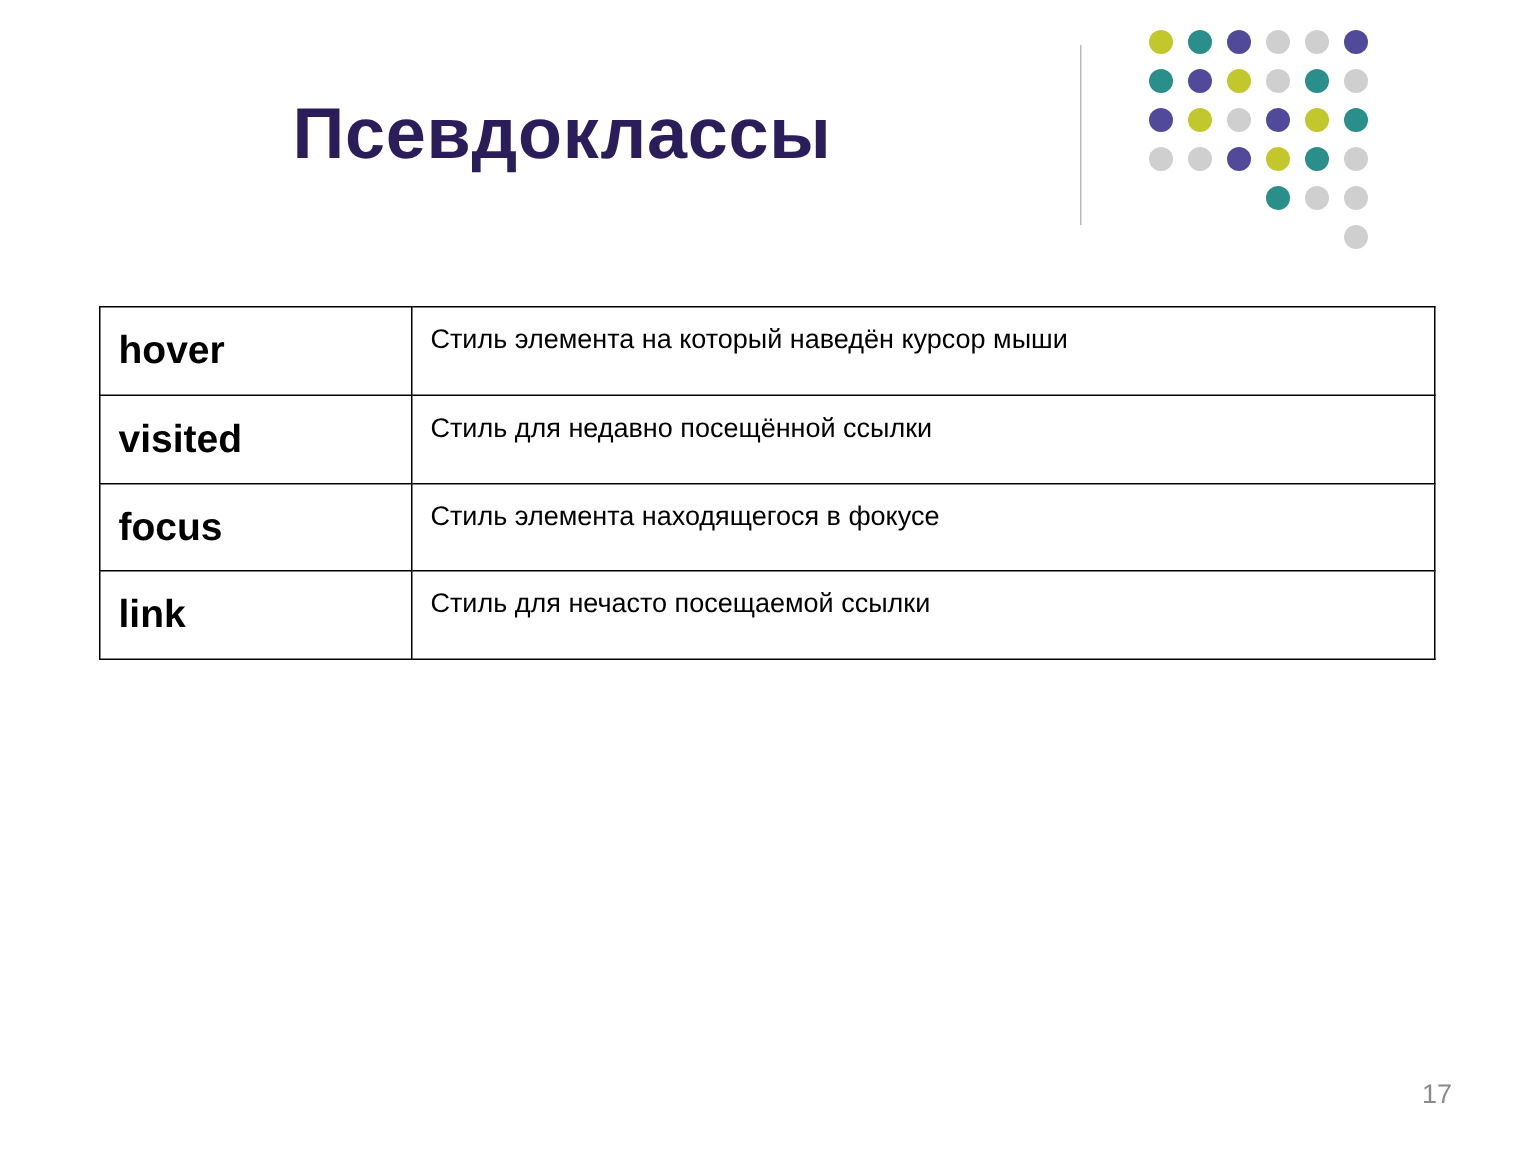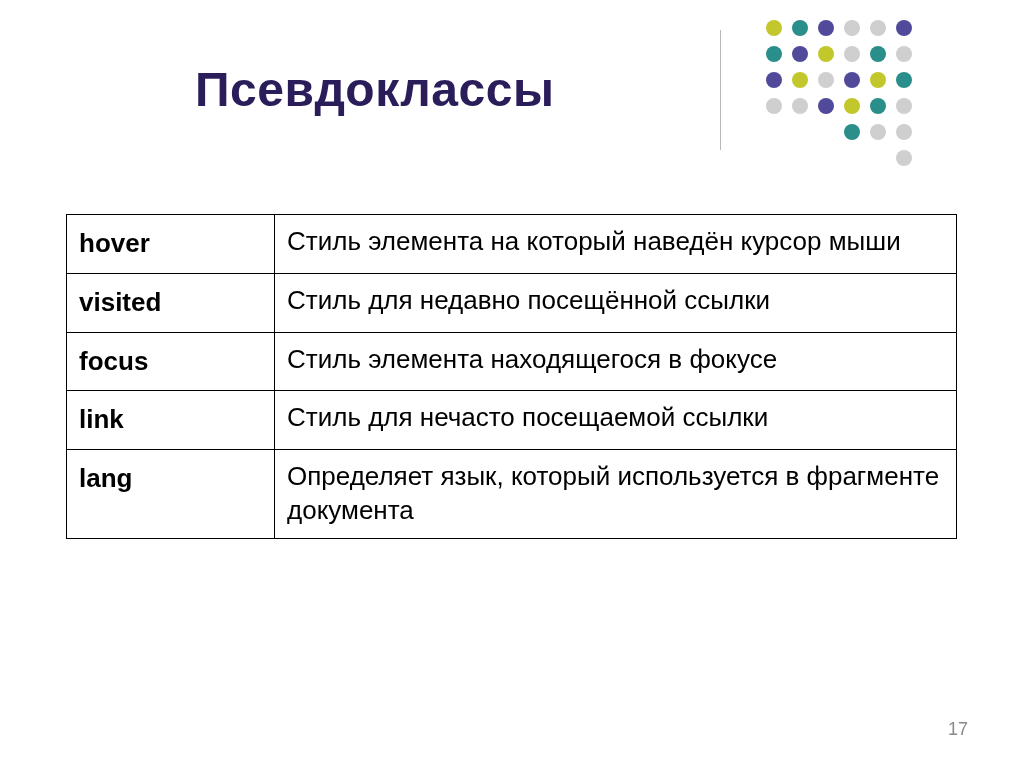--- a/index.html
+++ b/index.html
@@ -52,32 +52,32 @@
   .c-yellow { background: #c2c82b; }
   .c-teal   { background: #2a8e8a; }
   .c-purple { background: #514a9b; }
   .c-grey   { background: #cfcfcf; }
   .dot.hidden { background: transparent; }
 
   
   .tbl {
     position: absolute;
     left: 66px;
-    top: 214px;
+    top: 204px;
     width: 890px;
     border-collapse: collapse;
     table-layout: fixed;
   }
   .tbl col.c1 { width: 208px; }
   .tbl col.c2 { width: 682px; }
   .tbl td {
     border: 1.5px solid #000;
     padding: 10px 12px 10px 12px;
     vertical-align: top;
-    font-size: 26px;
+    font-size: 18px;
     line-height: 1.3;
     color: #000;
   }
   .tbl td.key {
     font-weight: bold;
     font-size: 26px;
     padding-top: 12px;
     padding-bottom: 12px;
   }
 
@@ -156,20 +156,16 @@
       <td>Стиль для недавно посещённой ссылки</td>
     </tr>
     <tr>
       <td class="key">focus</td>
       <td>Стиль элемента находящегося в фокусе</td>
     </tr>
     <tr>
       <td class="key">link</td>
       <td>Стиль для нечасто посещаемой ссылки</td>
     </tr>
-    <tr>
-      <td class="key">lang</td>
-      <td>Определяет язык, который используется в фрагменте документа</td>
-    </tr>
   </tbody>
 </table>
 
 <div class="page-num">17</div>
 
 </body></html>

